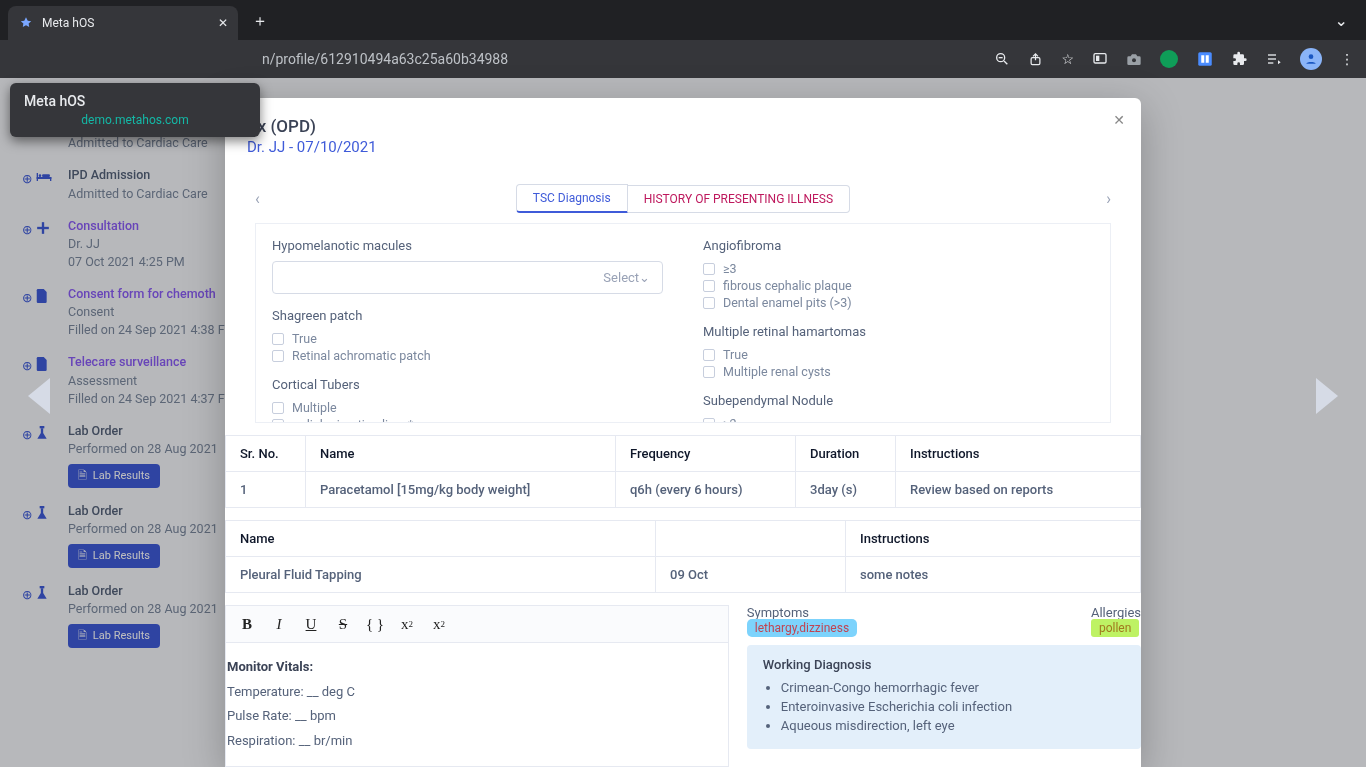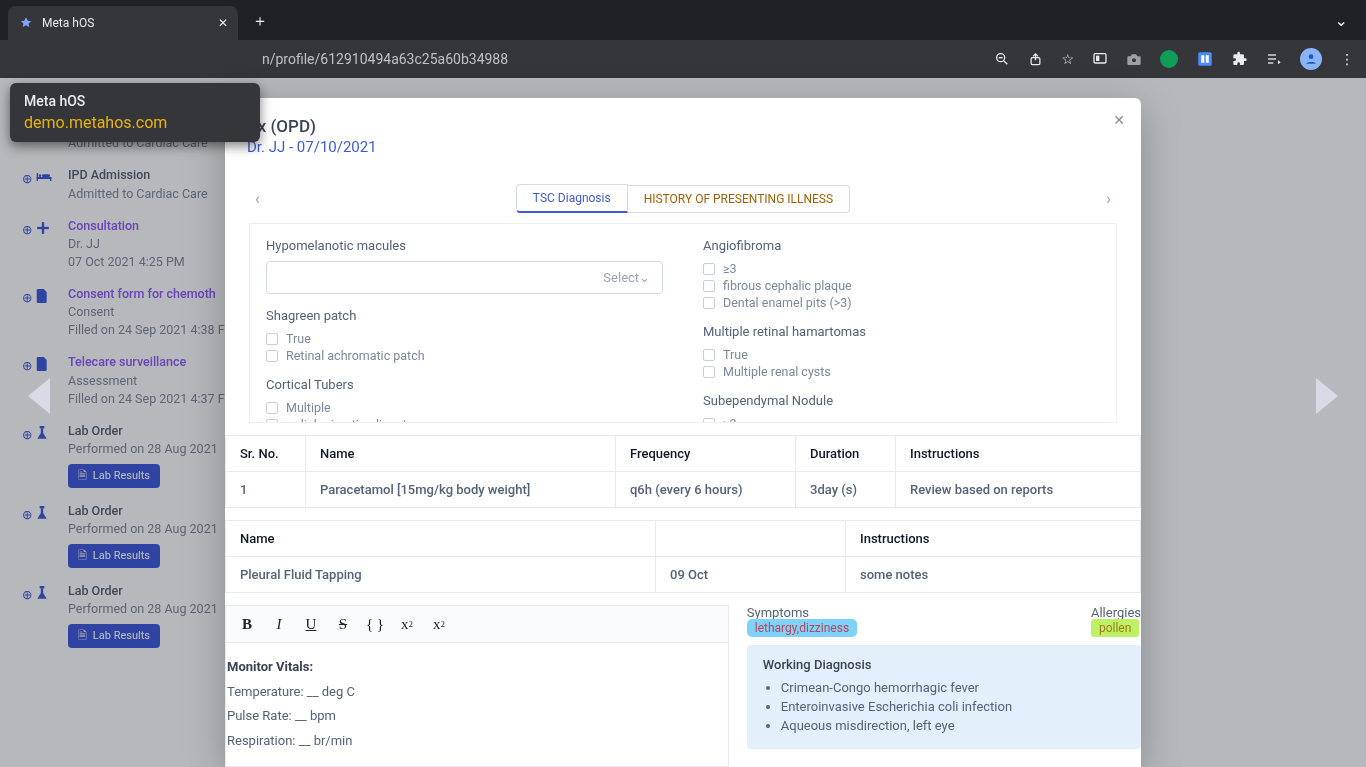--- a/index.html
+++ b/index.html
@@ -18,21 +18,21 @@
   .addr-bar { background: #35363a; height: 38px; display: flex; align-items: center; color: #e8eaed; font-size: 14px; padding: 0 12px; position: relative; }
   .addr-url { margin-left: 250px; color: #bdc1c6; white-space: nowrap; overflow: hidden; }
   .addr-icons { margin-left: auto; display: flex; gap: 18px; align-items: center; }
   .addr-icons .icon { color: #e8eaed; font-size: 14px; }
   .addr-icons .circle-green { width: 18px; height: 18px; border-radius: 50%; background: #0f9d58; }
   .addr-icons .circle-blue { width: 22px; height: 22px; border-radius: 50%; background: #8ab4f8; display:flex;align-items:center;justify-content:center;color:#202124;font-size:12px;font-weight:600; }
   .addr-icons svg { display:block; }
 
   .tooltip { position: absolute; left: 10px; top: 43px; background: #35363a; color: #e8eaed; padding: 10px 14px; border-radius: 6px; font-size: 13px; box-shadow: 0 4px 12px rgba(0,0,0,.5); z-index: 50; width: 250px; }
   .tooltip .tt-title { font-weight: 500; margin-bottom: 4px; font-size: 14px; }
-  .tooltip .tt-sub { color: #eab308; font-size: 16px; }
+  .tooltip .tt-sub { color: #14b8a6; font-size: 12px; text-align: center; }
 
   
   .page-bg { position: relative; width: 100%; height: 689px; background: #f4f6fa; }
   .overlay-dim { position: absolute; inset: 0; background: rgba(0,0,0,0.25); z-index: 2; }
 
   .timeline { position: absolute; left: 22px; top: 0; width: 250px; padding-top: 6px; z-index: 1; }
   .tl-item { display: flex; gap: 12px; margin-bottom: 14px; color: #6b7b93; font-size: 12.5px; line-height: 1.45; }
   .tl-item .stamp { width: 34px; display:flex; gap:4px; align-items:flex-start; padding-top:4px; }
   .tl-item .icon-cell { color: #3f5bd9; }
   .tl-item .title { color: #8b5cf6; font-weight: 500; }
@@ -50,26 +50,26 @@
   .modal-close { position:absolute; right:16px; top:14px; color:#888; cursor:pointer; font-size:14px; }
   .mh-title { font-size: 17px; color: #3b4356; font-weight: 500; }
   .mh-sub { color: #3f5bd9; font-size: 15px; margin-top: 2px; }
 
   .modal-body { flex:1; overflow:hidden; position:relative; }
 
   .tab-strip { display:flex; align-items:center; justify-content:center; gap:0; margin: 14px 30px 10px; position:relative; }
   .tab-strip .arrow { color:#99a2b6; position:absolute; cursor:pointer; }
   .tab-strip .arrow.left { left:0; }
   .tab-strip .arrow.right { right:0; }
-  .pill-tab { border:1px solid #d6dbe6; padding:6px 16px; font-size:12px; color:#a16207; cursor:pointer; }
+  .pill-tab { border:1px solid #d6dbe6; padding:6px 16px; font-size:12px; color:#be185d; cursor:pointer; }
   .pill-tab:first-of-type { border-radius:4px 0 0 4px; }
   .pill-tab:last-of-type  { border-radius:0 4px 4px 0; border-left:none; }
   .pill-tab.active { color:#3f5bd9; border-bottom:2px solid #3f5bd9; }
 
-  .form-panel { margin: 0 24px; border:1px solid #eceff5; padding: 14px 16px 4px; height: 200px; overflow:hidden; font-size:13px; color:#55627a; display:flex; gap:40px; }
+  .form-panel { margin: 0 30px; border:1px solid #eceff5; padding: 14px 16px 4px; height: 200px; overflow:hidden; font-size:13px; color:#55627a; display:flex; gap:40px; }
   .form-col { flex:1; }
   .fgroup { margin-bottom: 14px; }
   .fgroup .flabel { color:#55627a; margin-bottom:8px; }
   .select { border:1px solid #d6dbe6; border-radius:4px; padding:8px 12px; color:#99a2b6; display:flex; justify-content:flex-end; align-items:center; background:#fff; }
   .check { display:flex; align-items:center; gap:8px; color:#7b889e; margin-bottom:2px; font-size:12.5px; }
   .check .box { width:12px; height:12px; border:1px solid #c7cedd; border-radius:2px; flex:none; }
 
   table.rx { width: calc(100% - 0px); border-collapse: collapse; margin: 12px 0 0; font-size:13px; color:#55627a; }
   table.rx th, table.rx td { border:1px solid #e6e9f1; padding:10px 14px; text-align:left; font-weight:500; }
   table.rx th { color:#0f172a; }

